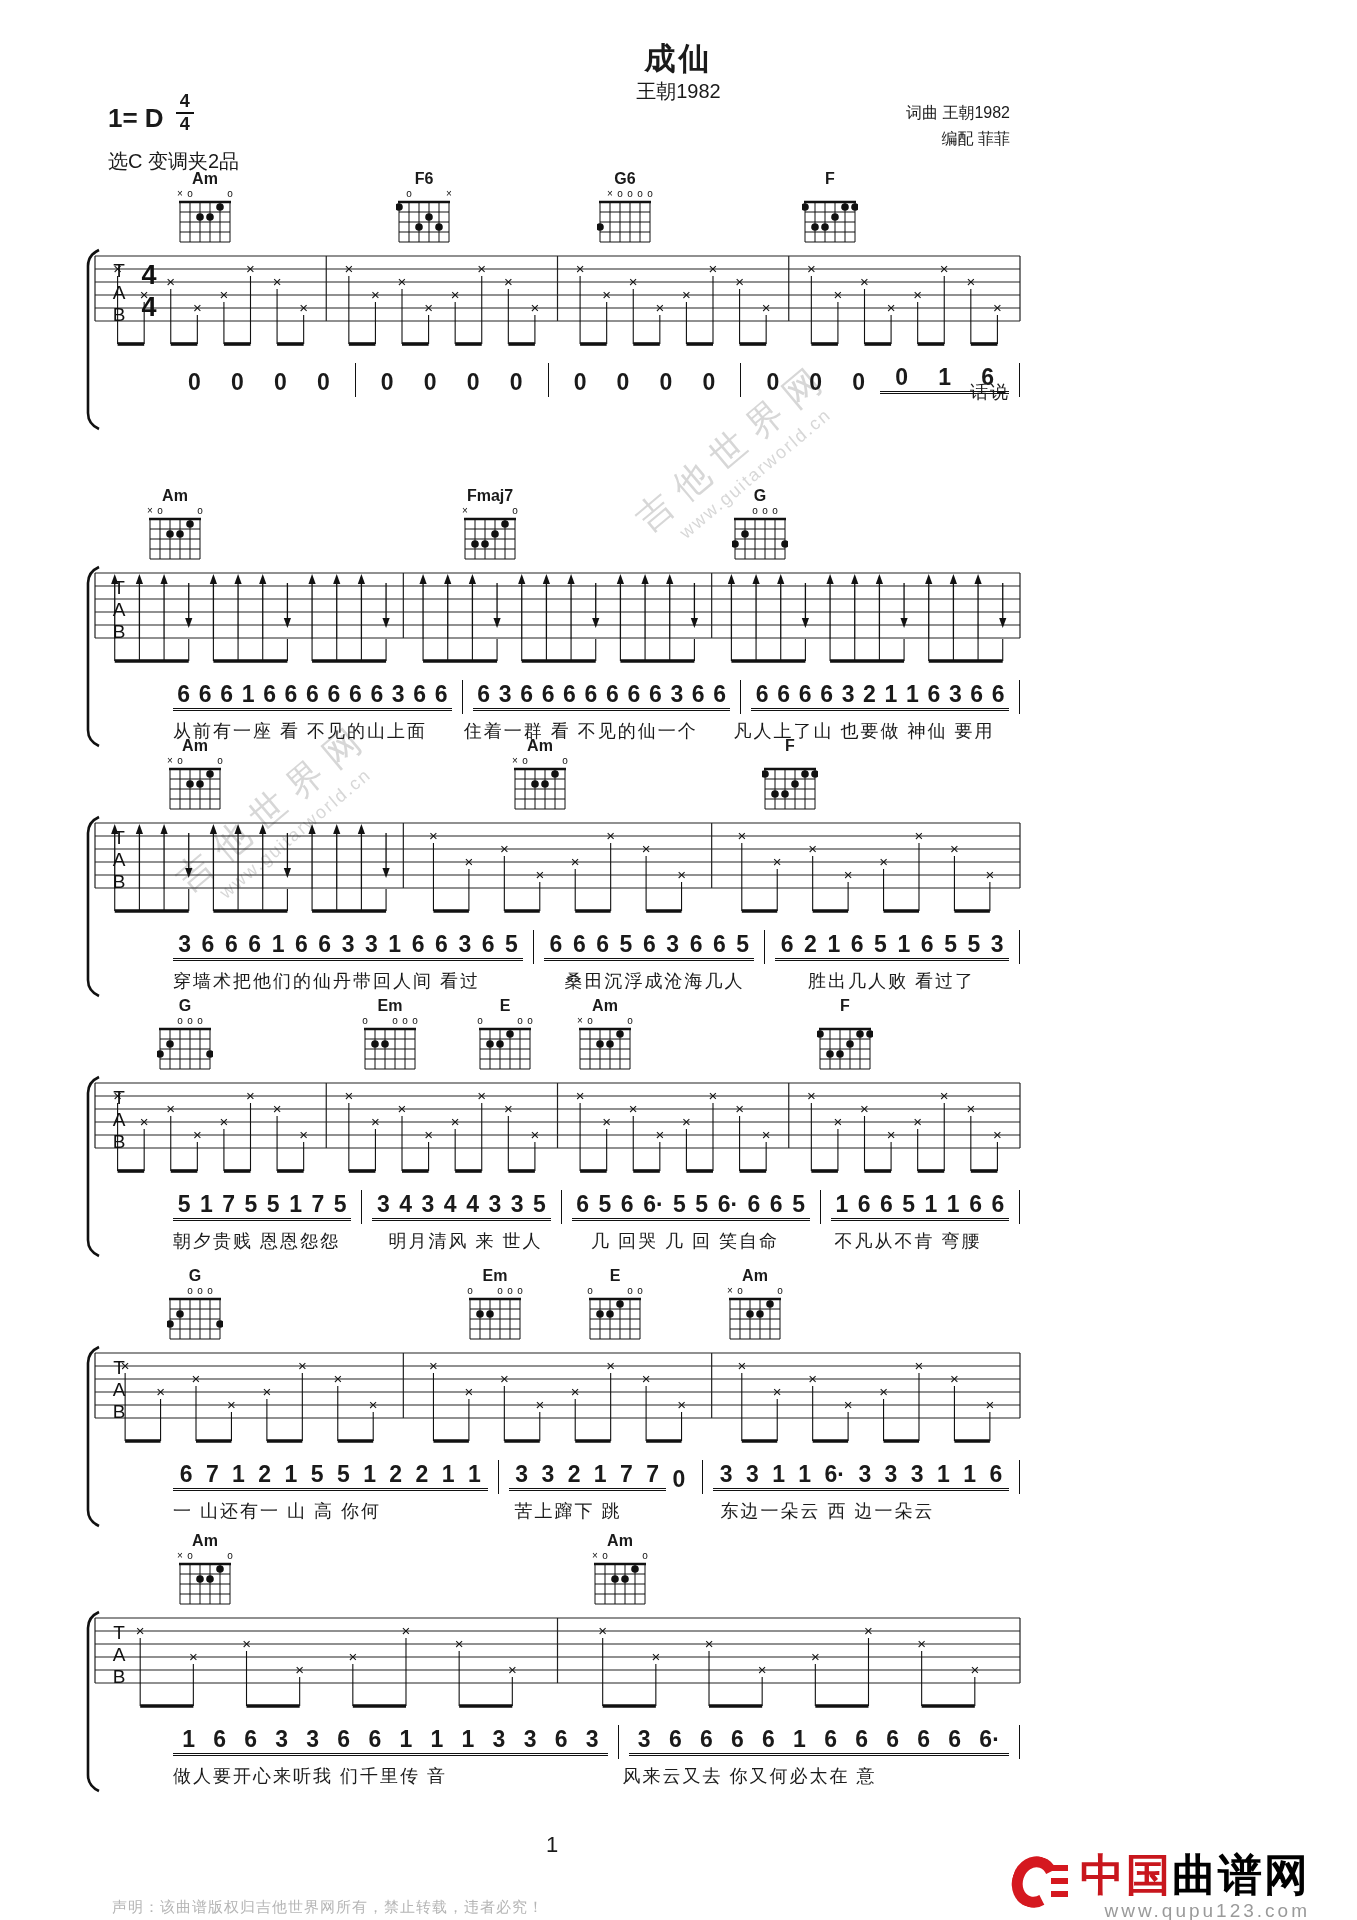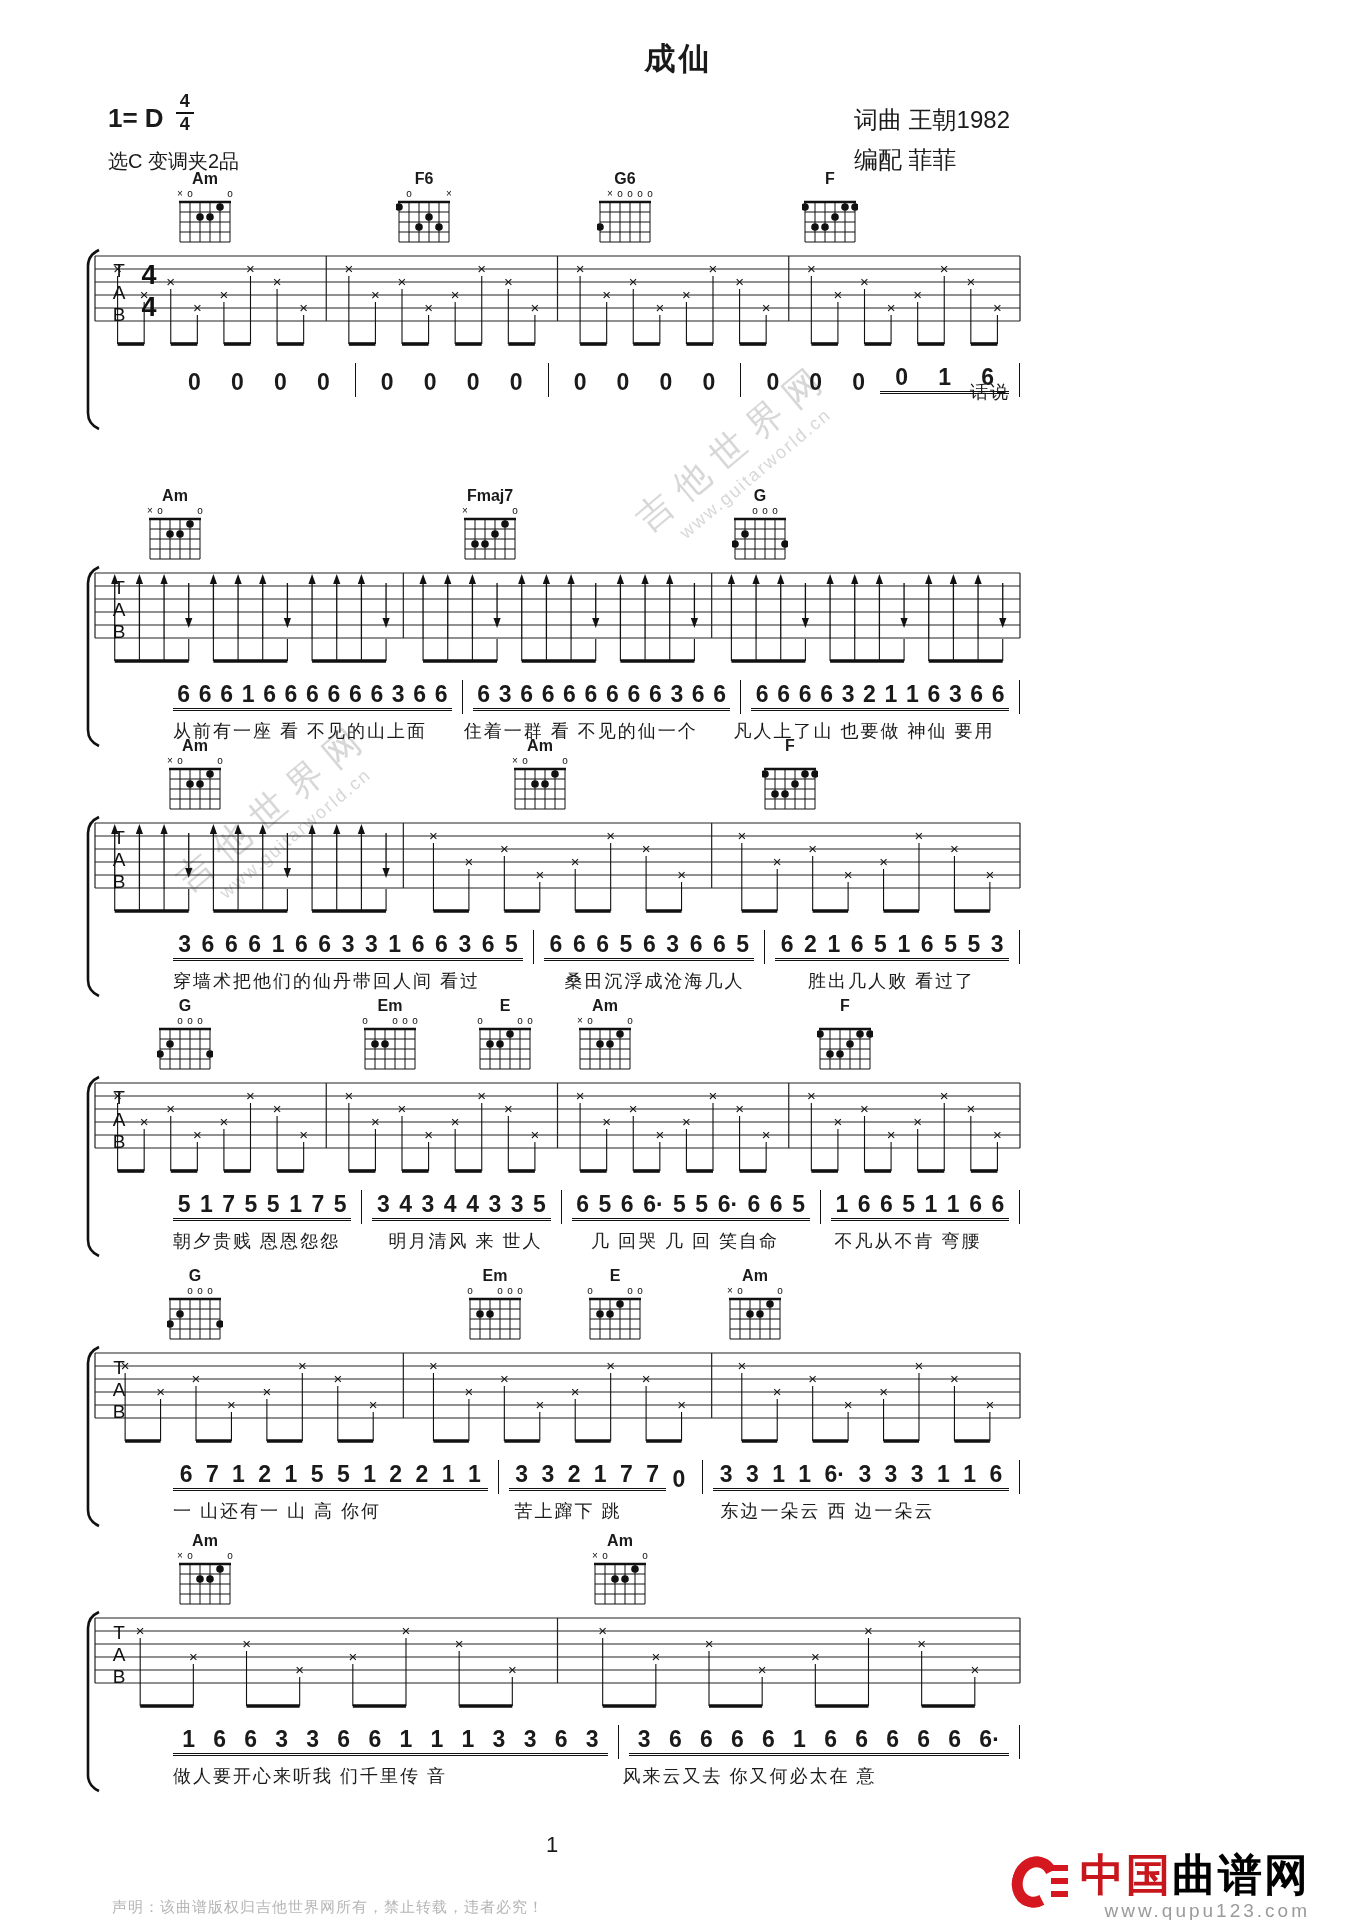--- a/index.html
+++ b/index.html
@@ -5,21 +5,21 @@
   html,body{margin:0;padding:0;background:#e9e9e9;}
   .page{position:relative;width:1357px;height:1920px;background:#ffffff;overflow:hidden;
         font-family:"Liberation Sans","DejaVu Sans",sans-serif;color:#1a1a1a;}
   .title{position:absolute;top:38px;left:0;width:100%;text-align:center;font-size:31px;font-weight:700;letter-spacing:3px;}
   .artist{position:absolute;top:78px;left:0;width:100%;text-align:center;font-size:20px;}
   .key-info{position:absolute;left:108px;top:92px;font-size:26px;font-weight:600;display:flex;align-items:flex-end;gap:12px;}
   .tsig{display:inline-flex;flex-direction:column;align-items:center;font-size:18px;font-weight:700;line-height:1.05;}
   .tsig .t{border-bottom:2px solid #111;padding:0 4px 1px;}
   .tsig .b{padding:1px 4px 0;}
   .capo{position:absolute;left:108px;top:148px;font-size:20px;}
-  .credits{position:absolute;right:347px;top:100px;text-align:left;font-size:24px;line-height:1.65;}
+  .credits{position:absolute;right:347px;top:100px;text-align:right;font-size:16px;line-height:1.65;}
   .wm{position:absolute;color:#d3d3d3;opacity:.9;transform:rotate(-40deg);text-align:center;pointer-events:none;z-index:0;}
   .wm-name{font-size:36px;letter-spacing:12px;}
   .wm-url{font-size:18px;letter-spacing:2px;}
   .chord{position:absolute;width:70px;text-align:center;z-index:2;}
   .chord-name{font-size:16px;font-weight:600;height:18px;line-height:18px;}
   .staff{position:absolute;z-index:1;}
   .melody{position:absolute;left:163px;width:857px;display:flex;align-items:flex-end;z-index:2;}
   .mbar{display:flex;align-items:flex-end;border-right:1.6px solid #111;padding:0 10px 3px;height:34px;box-sizing:border-box;}
   .mseg{display:flex;justify-content:space-around;align-items:flex-end;}
   .mseg.u{border-bottom:3px double #111;padding-bottom:2px;}
@@ -40,20 +40,21 @@
   .logo-name .p1{color:#c8161d;}
   .logo-name .p2{color:#000000;}
   .logo-url{font-size:19px;color:#9a9a9a;letter-spacing:3px;margin-top:3px;}
 </style>
 </head>
 <body>
 
 <div class="page">
 
   <div class="title">成仙</div>
+  <div class="artist">王朝1982</div>
 
   <div class="key-info">
     <span>1= D</span>
     <span class="tsig">
       <span class="t">4</span>
       <span class="b">4</span>
     </span>
   </div>
   <div class="capo">选C 变调夹2品</div>
 

